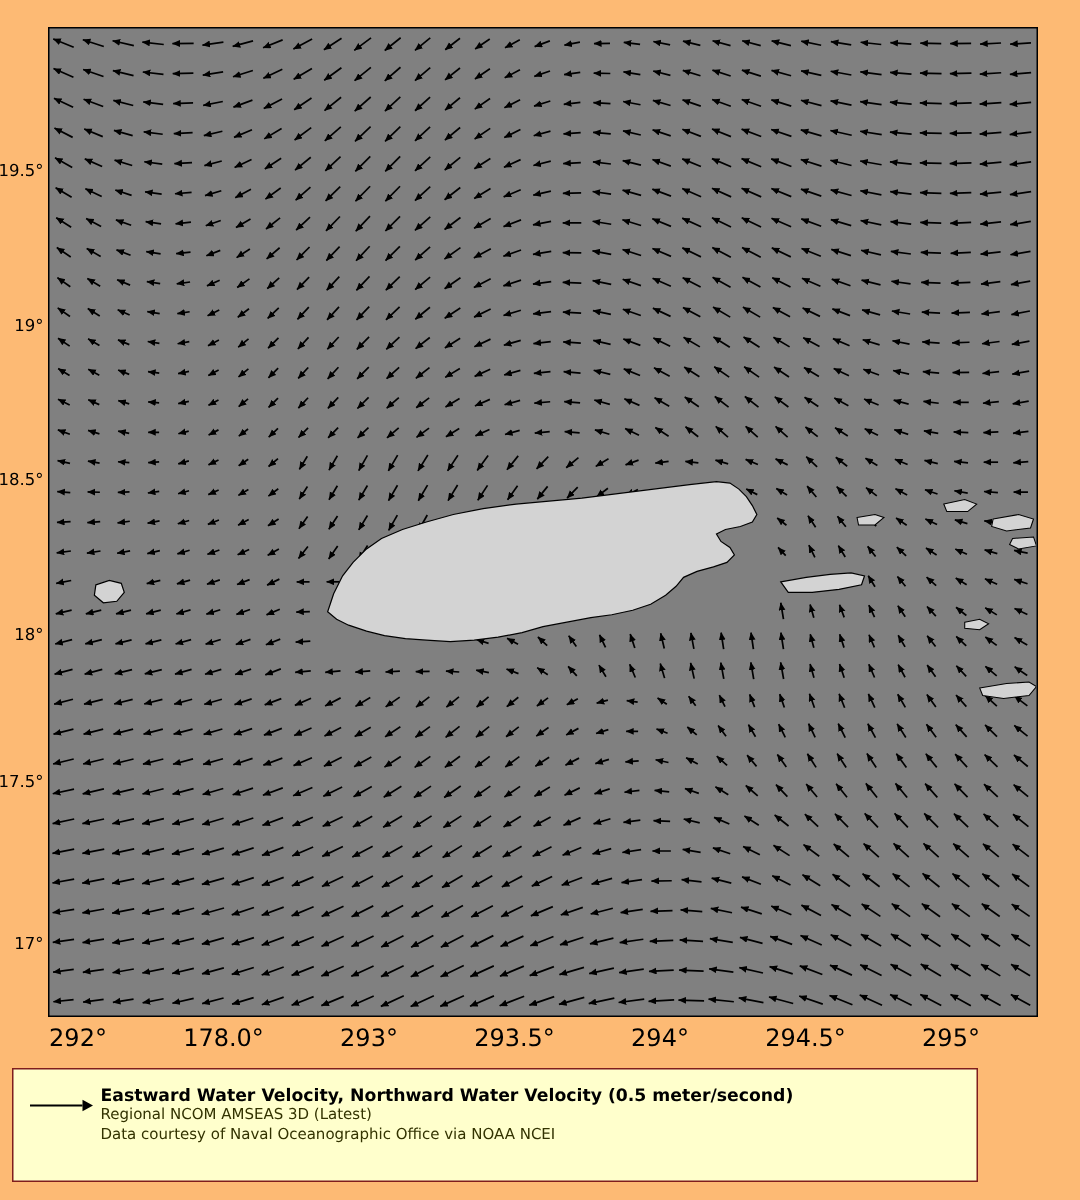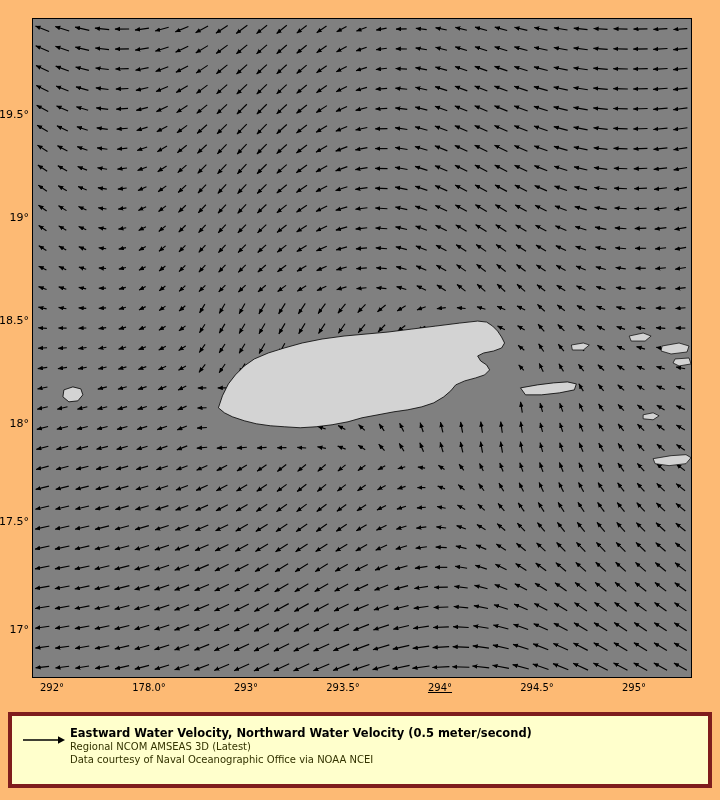--- a/index.html
+++ b/index.html
@@ -51,40 +51,40 @@
   #y-axis {
     position: absolute;
     left: 0;
     top: 18px;
     width: 29px;
     height: 660px;
   }
   .xtick {
     position: absolute;
     top: 0;
-    font-size: 10px;
+    font-size: 16px;
     color: #000;
     transform: translateX(-50%);
     white-space: nowrap;
   }
   #x-axis {
     position: absolute;
     left: 32px;
     top: 682px;
     width: 660px;
     height: 16px;
   }
   
   #legend {
     position: absolute;
     left: 8px;
     top: 712px;
-    width: 704px;
+    width: 644px;
     height: 76px;
-    border: 4px solid #7f1d1d;
+    border: 1px solid #7f1d1d;
     box-sizing: border-box;
     background: #ffffcc;
   }
   #legend-arrow {
     position: absolute;
     left: 10px;
     top: 18px;
     width: 44px;
     height: 12px;
   }
@@ -118,21 +118,21 @@
     <div class="ytick" style="top:405px;">18°</div>
     <div class="ytick" style="top:503px;">17.5°</div>
     <div class="ytick" style="top:611px;">17°</div>
   </div>
 
   <div id="x-axis">
     <div class="xtick" style="left:20px;">292°</div>
     <div class="xtick" style="left:117px;">178.0°</div>
     <div class="xtick" style="left:214px;">293°</div>
     <div class="xtick" style="left:311px;">293.5°</div>
-    <div class="xtick" style="left:408px;text-decoration:underline;">294°</div>
+    <div class="xtick" style="left:408px;">294°</div>
     <div class="xtick" style="left:505px;">294.5°</div>
     <div class="xtick" style="left:602px;">295°</div>
   </div>
 
   <div id="map-panel">
 
     <svg id="vector-layer" viewBox="0 0 660 660" preserveAspectRatio="none">
       <defs>
         <marker id="ah" markerWidth="5" markerHeight="5" refX="4.4" refY="2" orient="auto">
           <path d="M0,0 L4.6,2 L0,4 z" fill="#000"></path>

